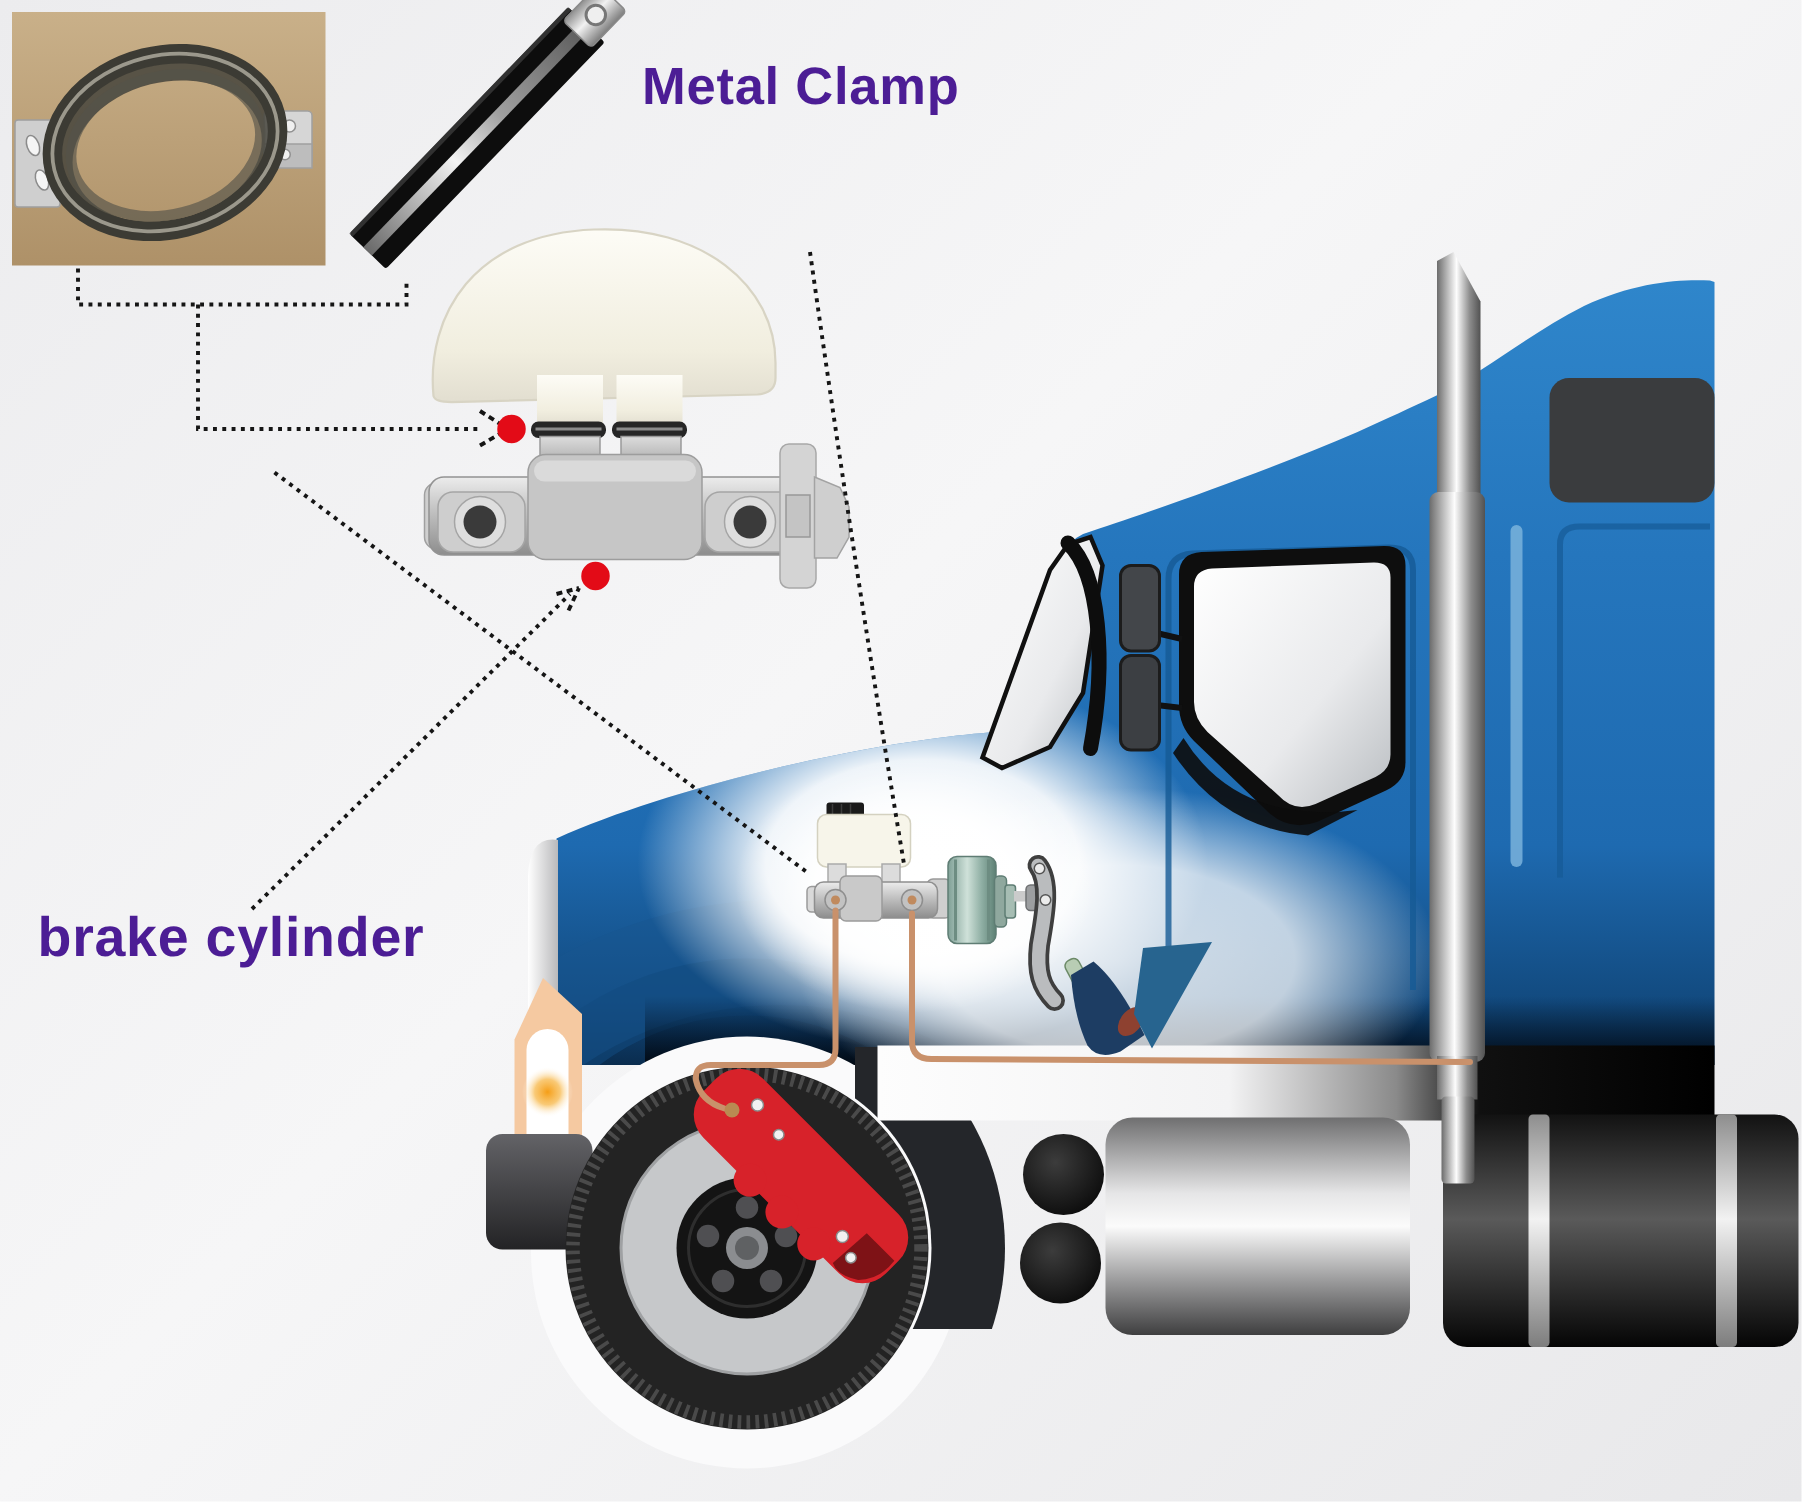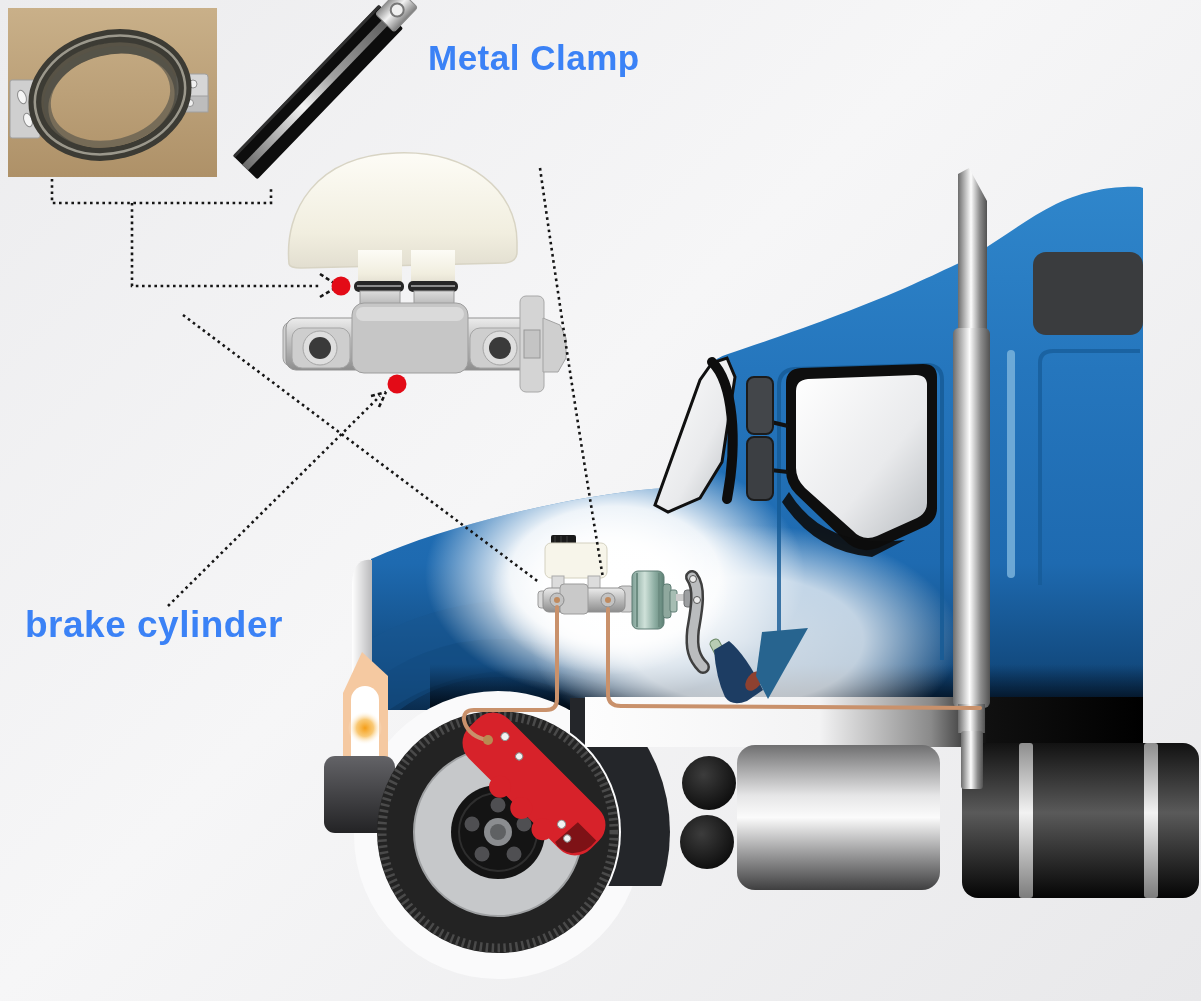--- a/index.html
+++ b/index.html
@@ -3,21 +3,21 @@
 <meta charset="utf-8">
 <style>
   html,body{margin:0;padding:0;}
   body{
     width:1201px;height:1001px;position:relative;overflow:hidden;
     font-family:"Liberation Sans", sans-serif;
     background:linear-gradient(135deg,#ececee 0%,#f6f6f7 45%,#e8e8ea 100%);
   }
   #stage{position:absolute;left:0;top:0;}
   .diagram-label{
-    position:absolute;font-weight:bold;color:#3b82f6;letter-spacing:.5px;
+    position:absolute;font-weight:bold;color:#4c1d95;letter-spacing:.5px;
     white-space:nowrap;user-select:none;
   }
   #label-metal-clamp{left:428px;top:38px;font-size:35px;}
   #label-brake-cylinder{left:25px;top:604px;font-size:37px;}
 </style>
 </head>
 <body>
 
 <svg id="stage" width="1201" height="1001" viewBox="0 0 1201 1001">
   <defs>

